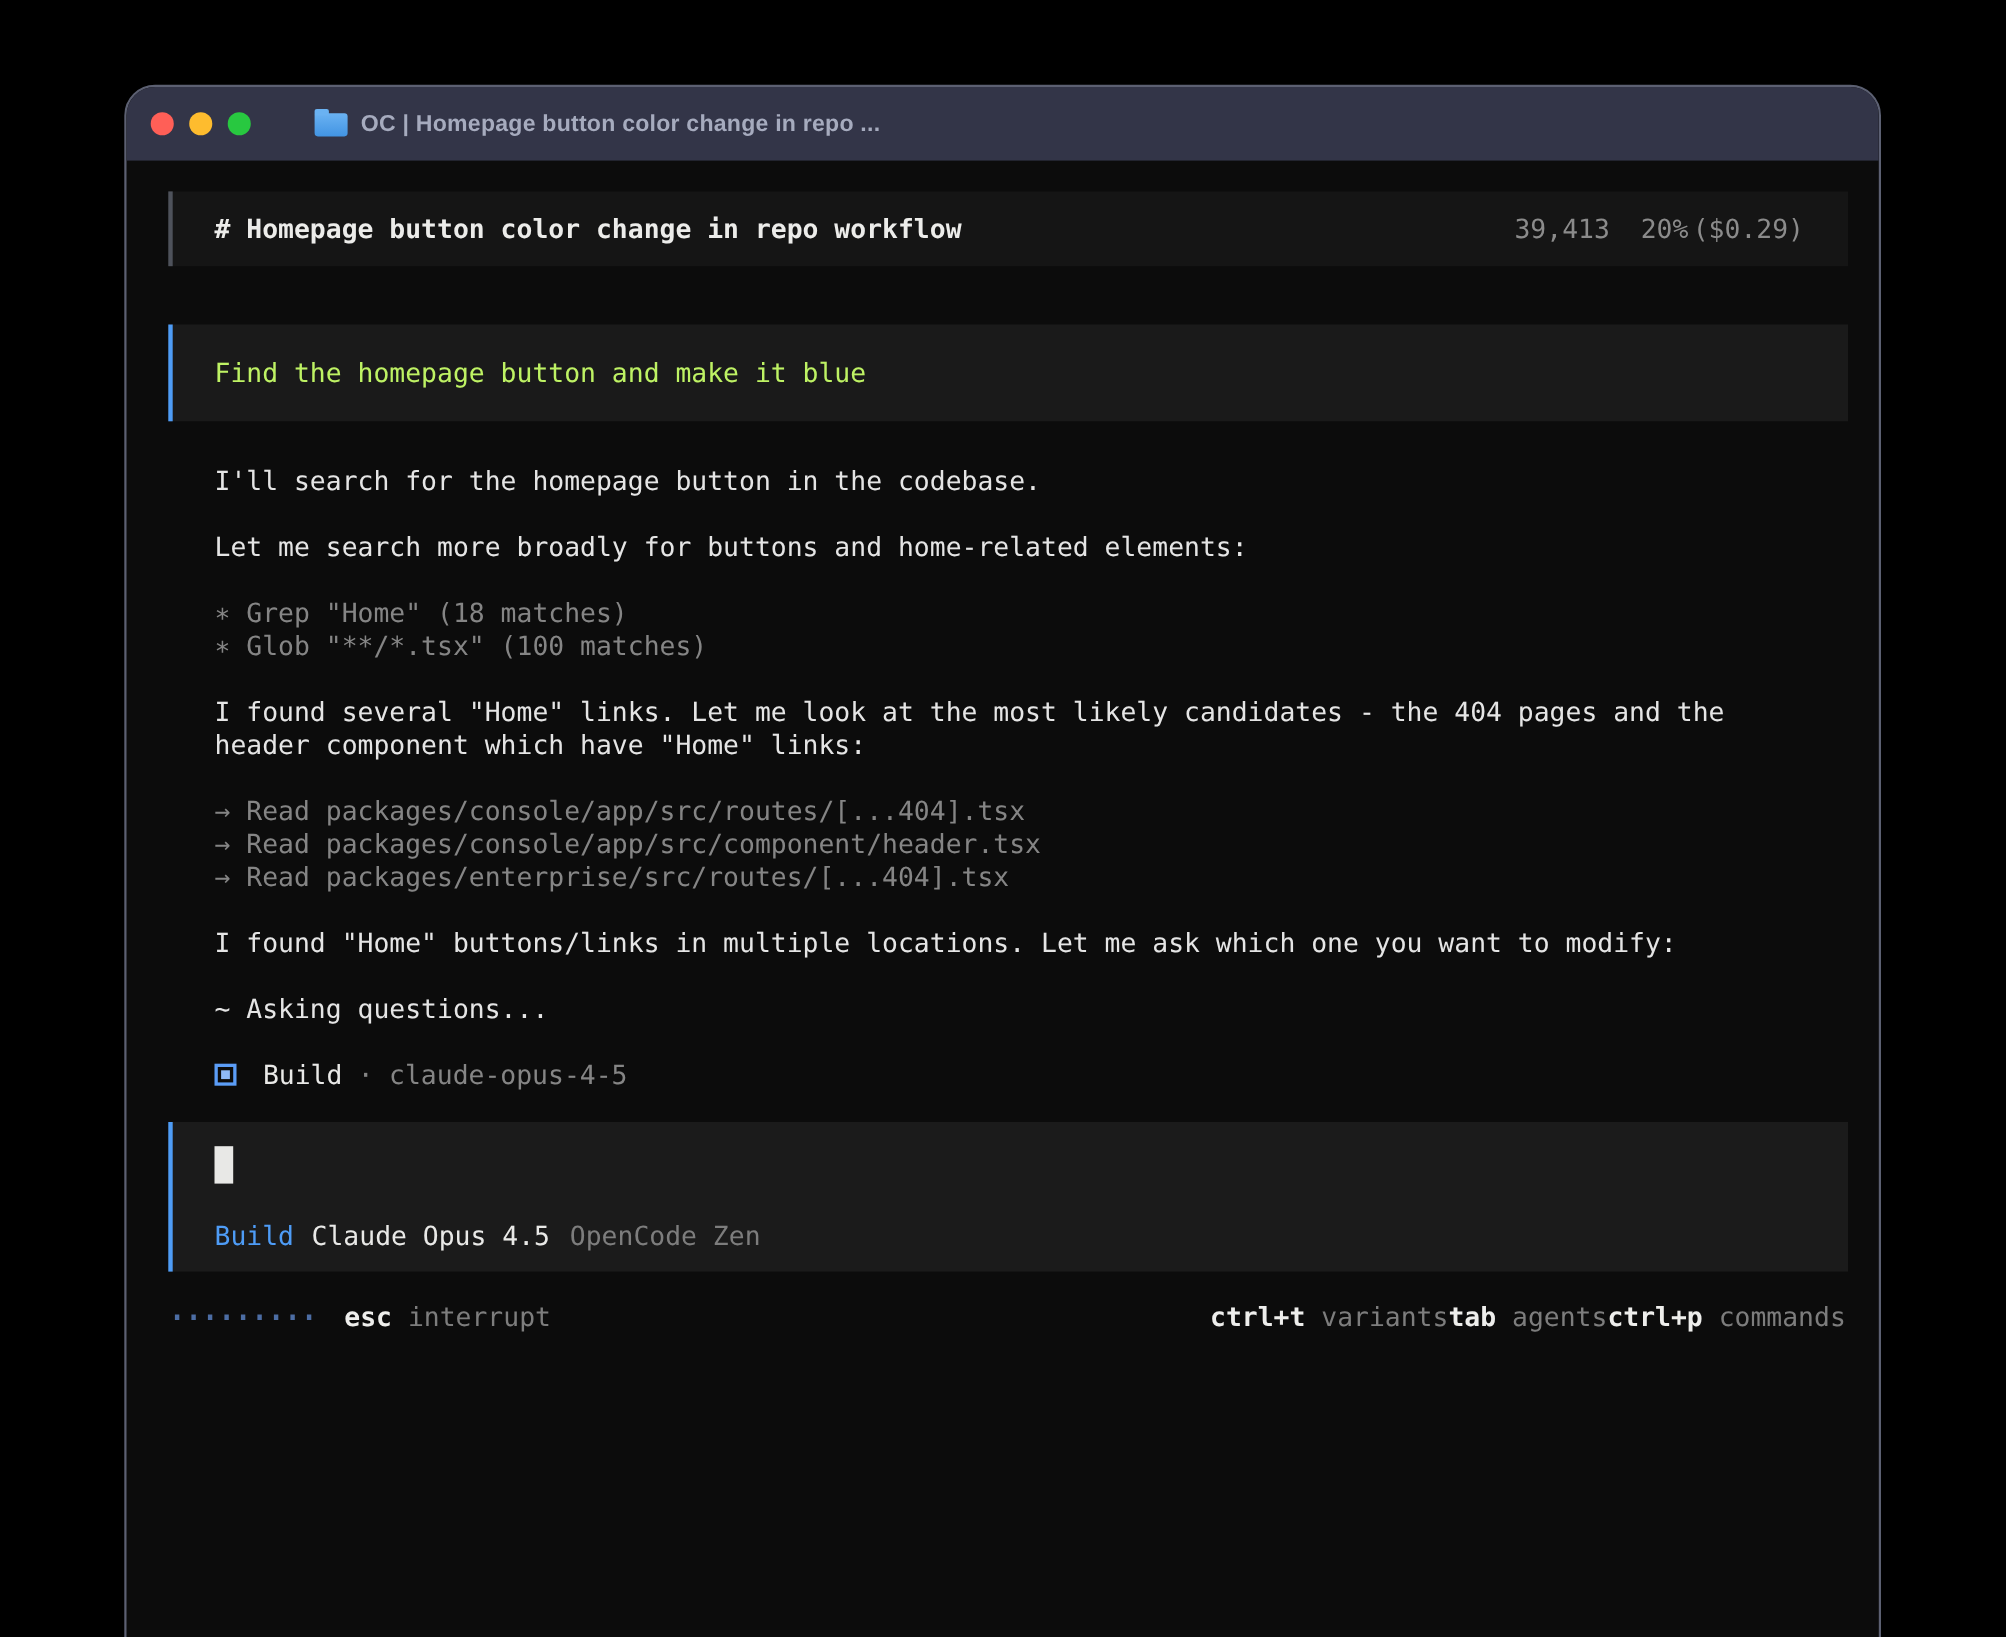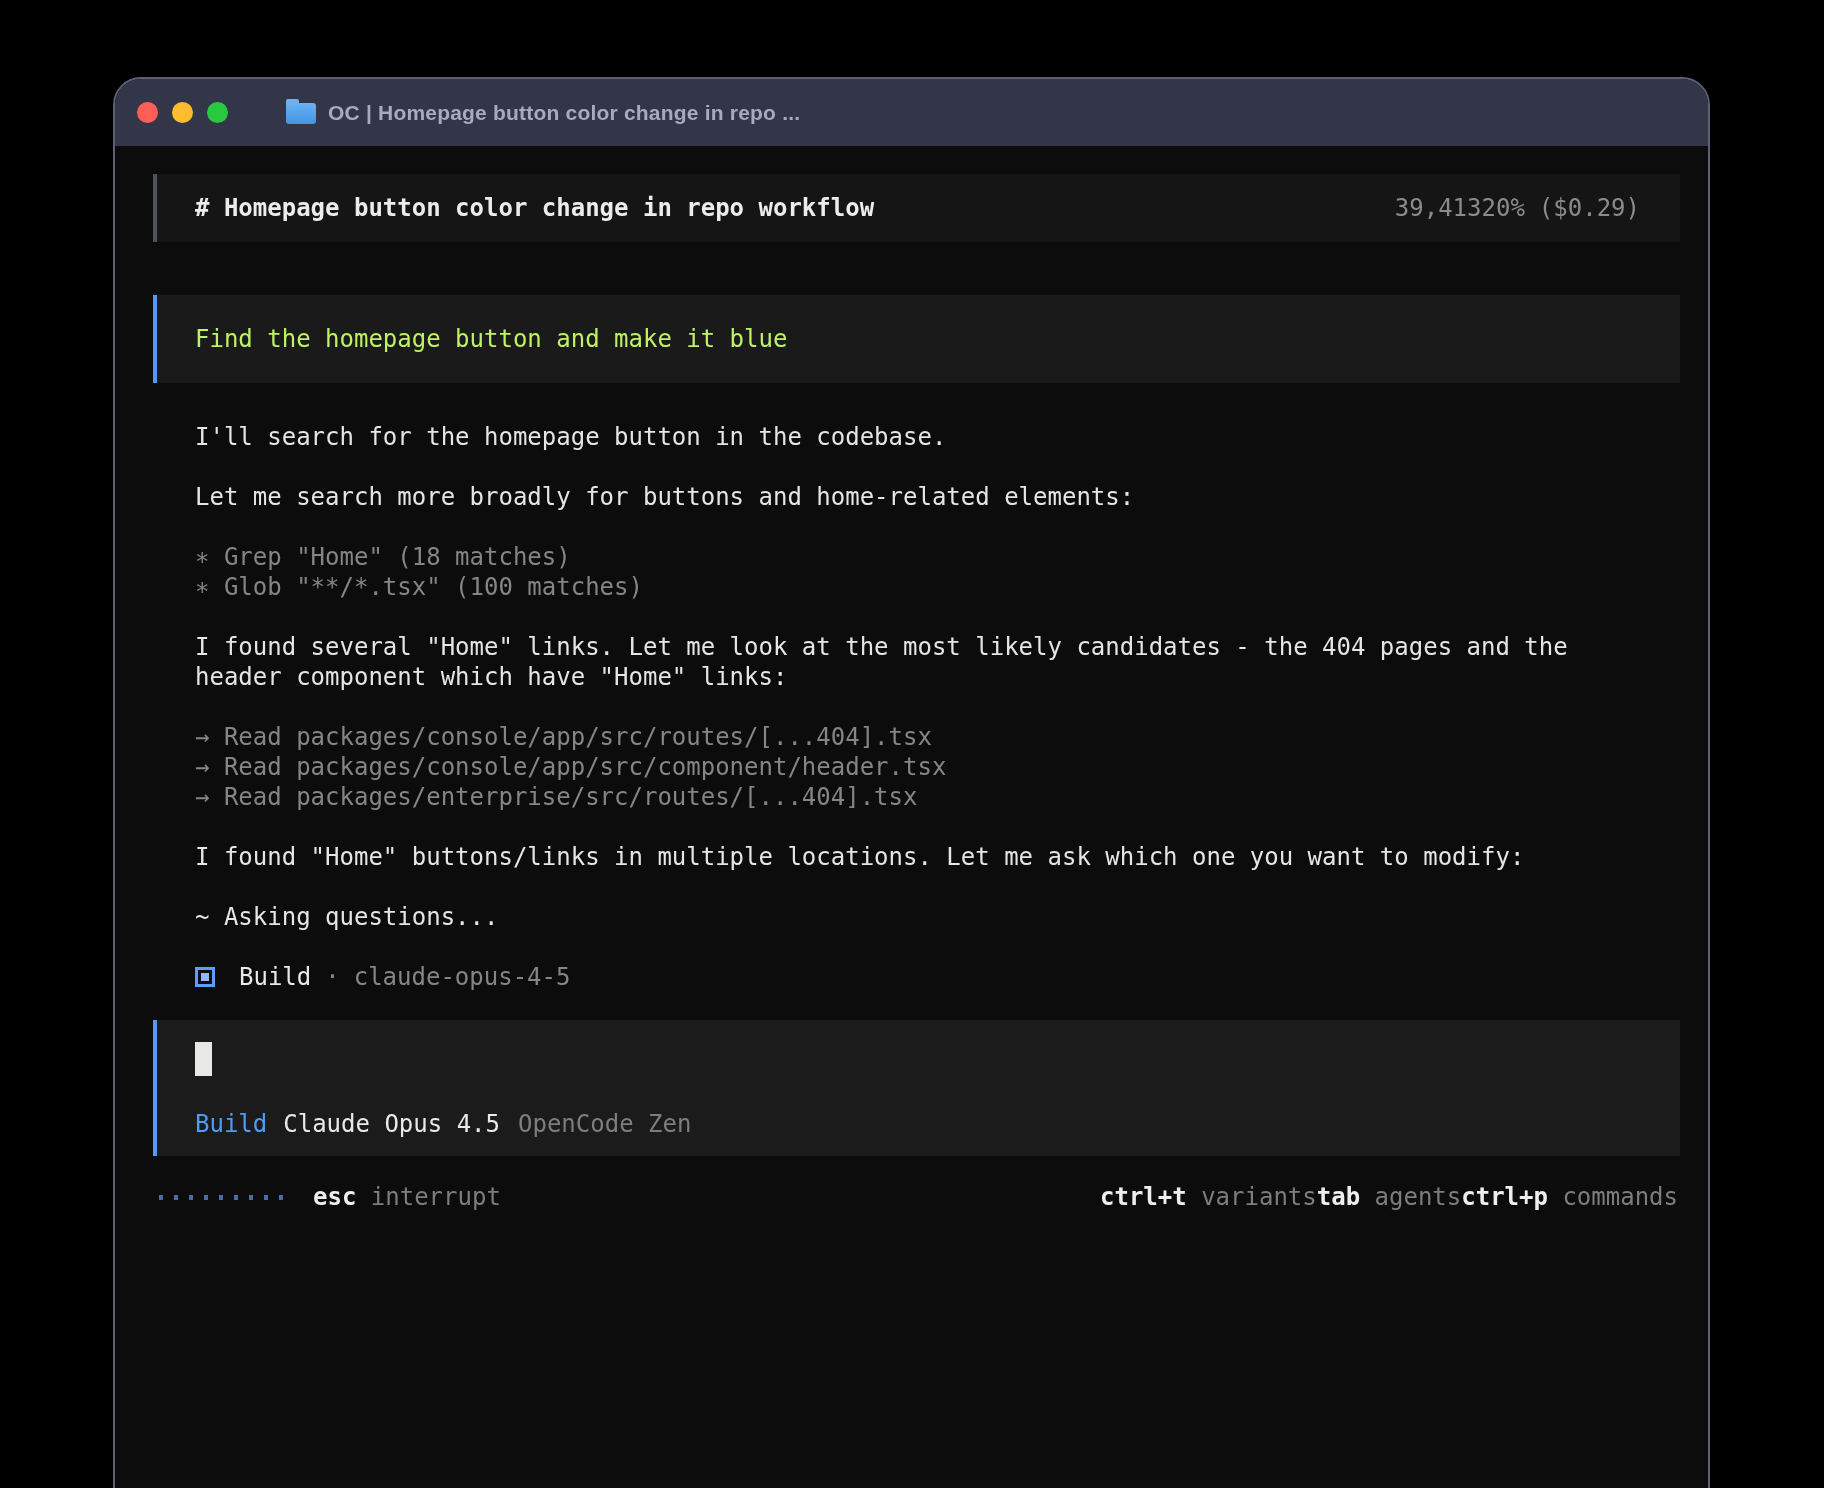--- a/index.html
+++ b/index.html
@@ -34,22 +34,22 @@
   .content { flex:1 1 auto; padding:28px 28px 0 38px; display:flex; flex-direction:column; }
 
   .block { border-left:4px solid; padding:0 40px 0 38px;gap:33px; }
 
   .header-block {
     height:68px; background:#151515; border-color:#4e525b;
     display:flex; align-items:center; justify-content:space-between;
   }
   .header-title { color:#ececea; font-size:24px; font-weight:bold; }
   .header-stats { color:#8b8b8b; font-size:24px; }
-  .header-stats .ctx { }
-  .header-stats .cost { margin-left:14px;text-align:right; }
+  .header-stats .ctx { margin-left:28px; }
+  .header-stats .cost { margin-left:4px;text-align:right; }
 
   .user-block {
     margin-top:53px; height:88px; background:#1a1a1a; border-color:#4e9cf6;
     display:flex; align-items:center;
   }
   .user-text { color:#bef264; font-size:24px; }
 
   .conversation { margin-top:39px; padding-left:42px; font-size:24px; }
   .para { margin-bottom:30px; }
   .para .line { height:30px; line-height:30px; white-space:pre; }

